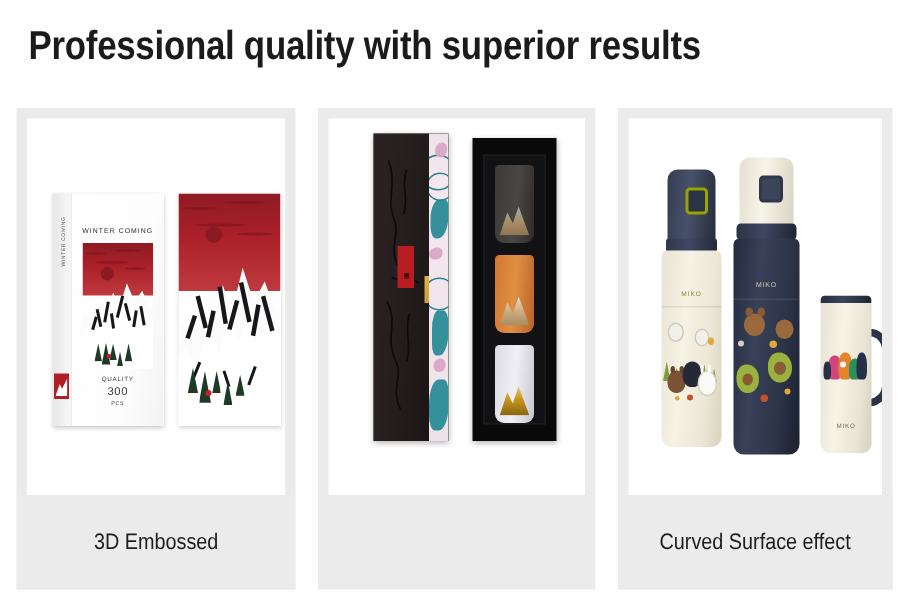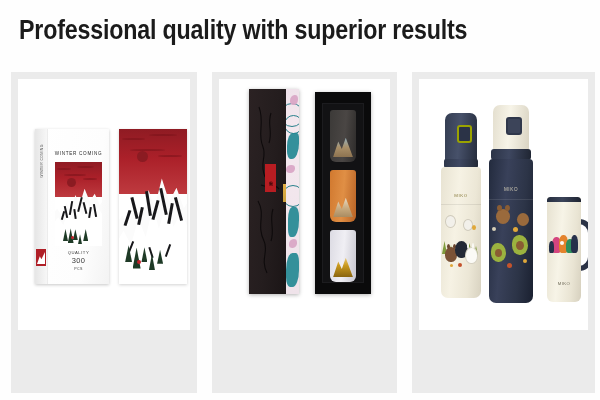--- a/index.html
+++ b/index.html
@@ -502,20 +502,23 @@
               <div class="tree" style="left:20%;bottom:10%;width:8px;height:21px"></div>
               <div class="tree" style="left:33%;bottom:14%;width:6px;height:15px"></div>
               <div class="tree" style="left:44%;bottom:9%;width:6px;height:16px"></div>
               <div class="tree" style="left:56%;bottom:13%;width:6px;height:14px"></div>
               <div class="red-dot" style="left:26%;bottom:13%;width:4px;height:4px"></div>
             </div>
           </div>
 
         </div>
       </div>
+      <div class="caption">
+        <span class="caption-text">3D Embossed</span>
+      </div>
     </div>
 
     <div class="card card-2">
       <div class="media">
         <div class="p2-wrap">
 
           <div class="p2-box">
             <div class="p2-box-front">
               <svg class="p2-calli" viewBox="0 0 37 205" width="37" height="205">
                 <path d="M10 18 C16 34, 8 44, 14 58 C18 68, 10 74, 16 88"></path>
@@ -629,16 +632,19 @@
                 <div class="blob" style="left:24px;top:38px;width:7px;height:18px;background:#26304a;border-radius:45% 45% 30% 30%"></div>
                 <div class="blob" style="left:2px;top:44px;width:5px;height:12px;background:#26304a;border-radius:45% 45% 30% 30%"></div>
                 <div class="blob" style="left:13px;top:44px;width:4px;height:4px;background:#fbfaf6;border-radius:50%"></div>
               </div>
               <div class="mug-logo">MIKO</div>
             </div>
           </div>
 
         </div>
       </div>
+      <div class="caption">
+        <span class="caption-text">Curved Surface effect</span>
+      </div>
     </div>
 
   </div>
 </div>
 
 </body></html>

